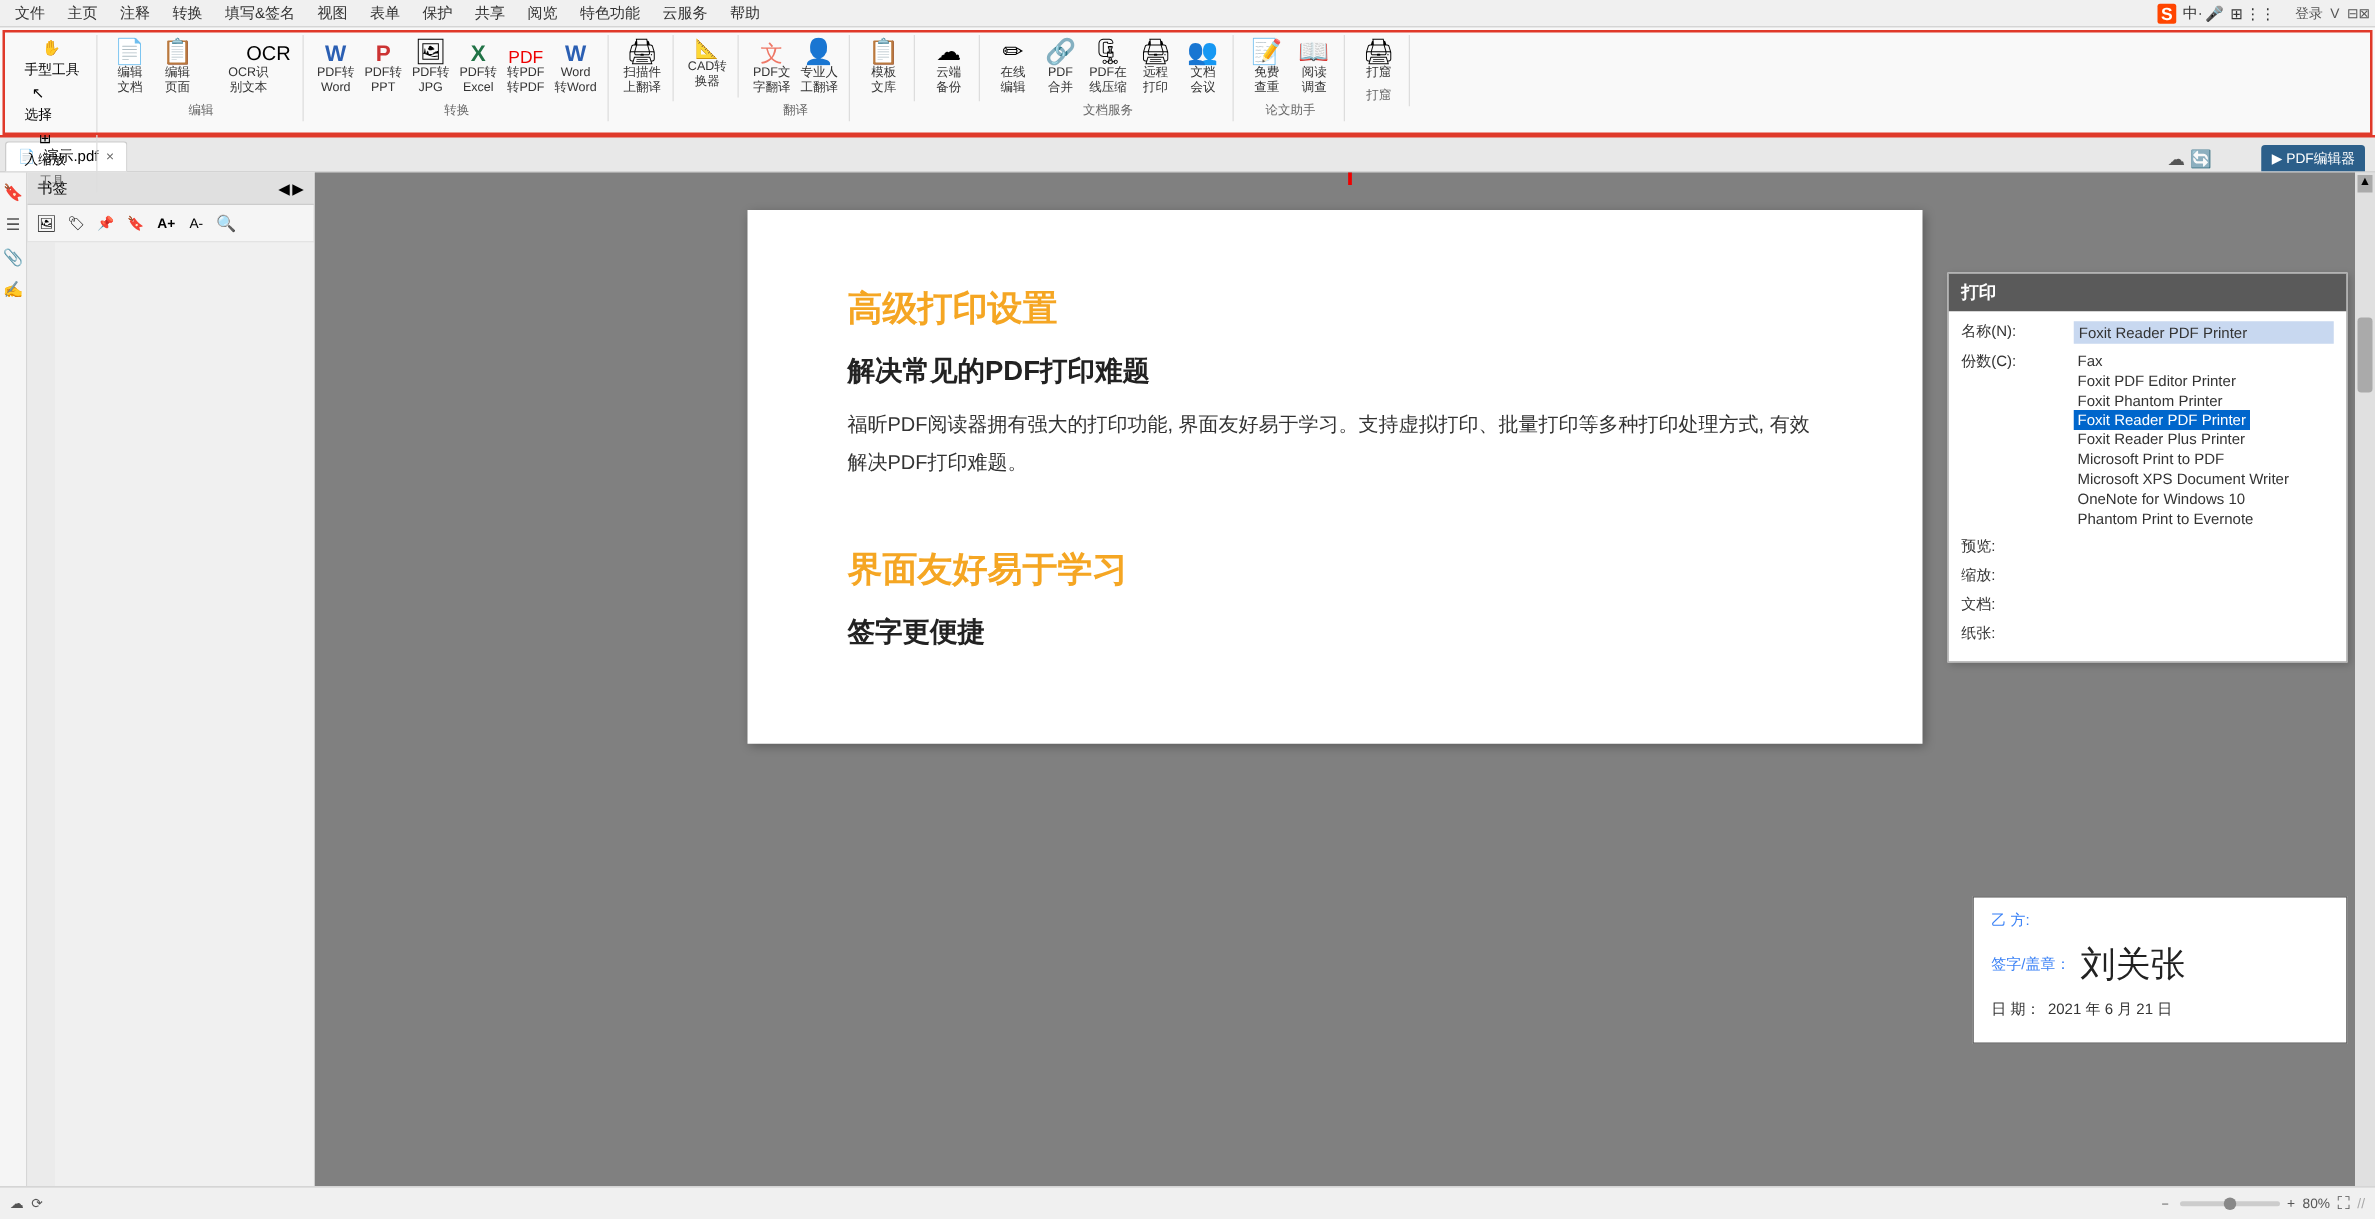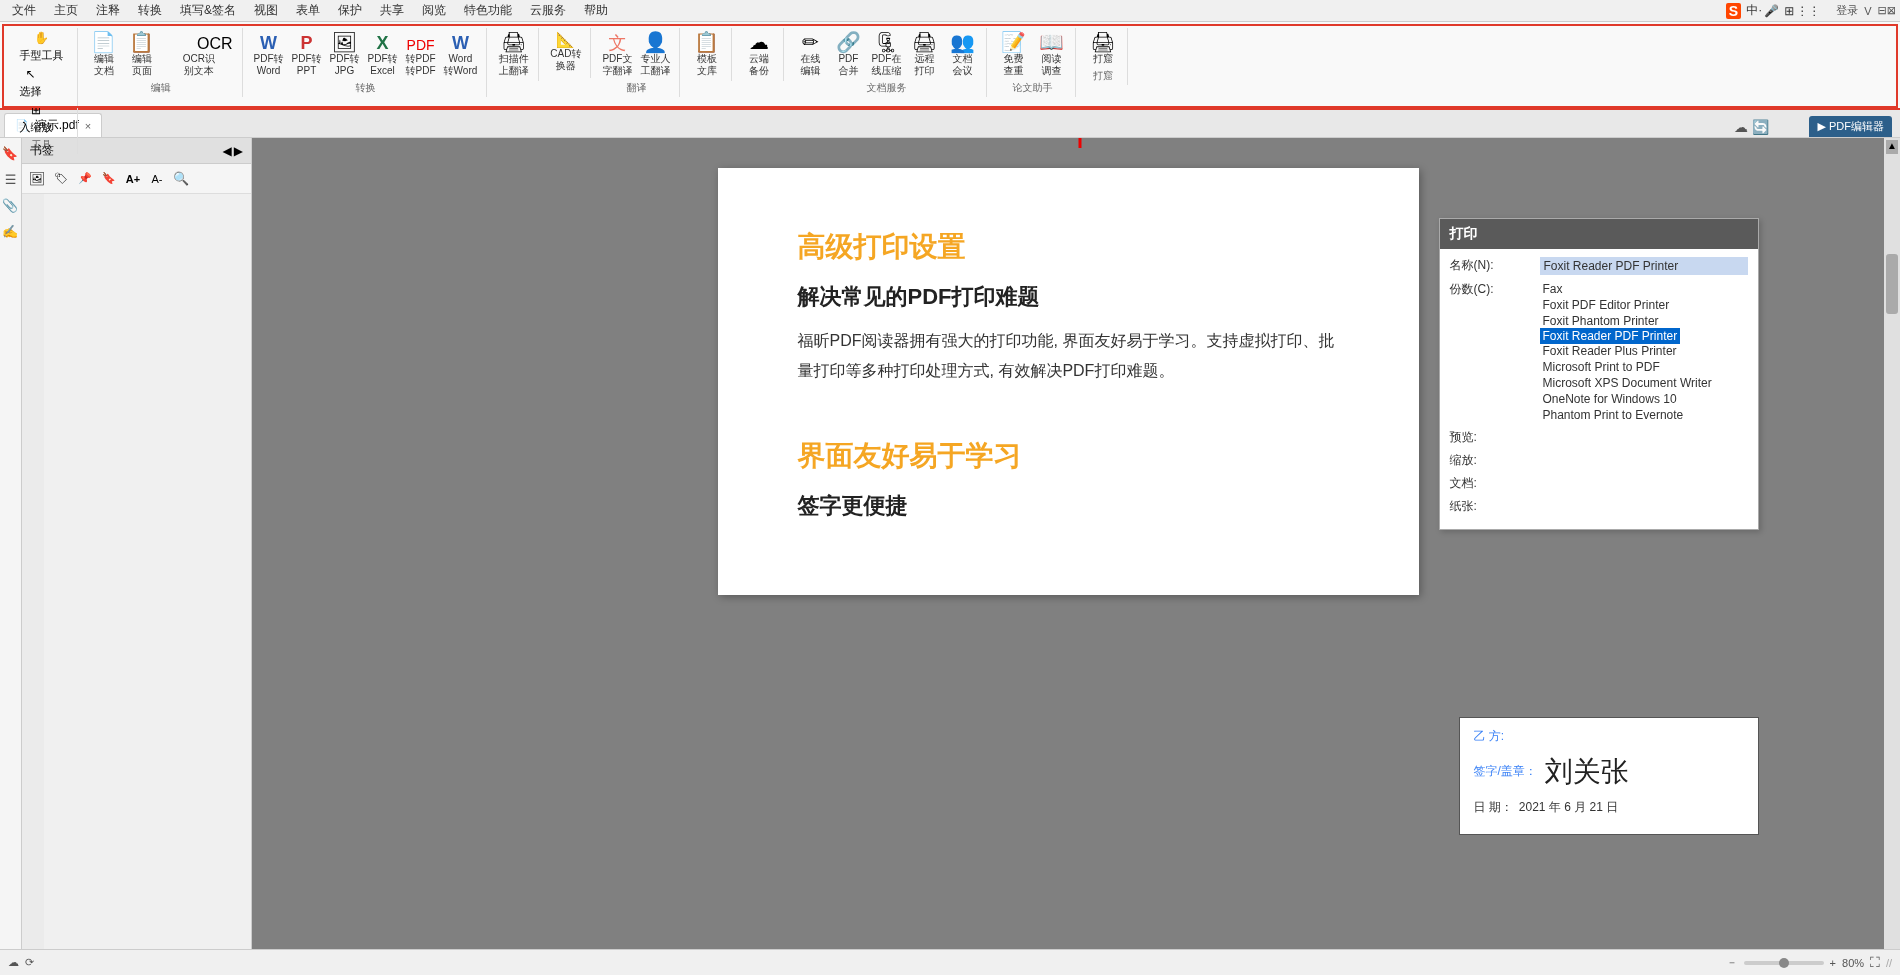--- a/index.html
+++ b/index.html
@@ -169,21 +169,21 @@
       overflow: hidden;
       position: relative;
       display: flex;
       flex-direction: column;
       align-items: center;
       padding: 30px 0;
     }
 
     
     .pdf-page {
-      width: 701px;
+      width: 940px;
       background: white;
       padding: 60px 80px;
       box-shadow: 2px 2px 8px rgba(0,0,0,0.3);
       position: relative;
     }
 
     .pdf-section-title {
       font-size: 28px;
       font-weight: bold;
       color: #f5a623;

